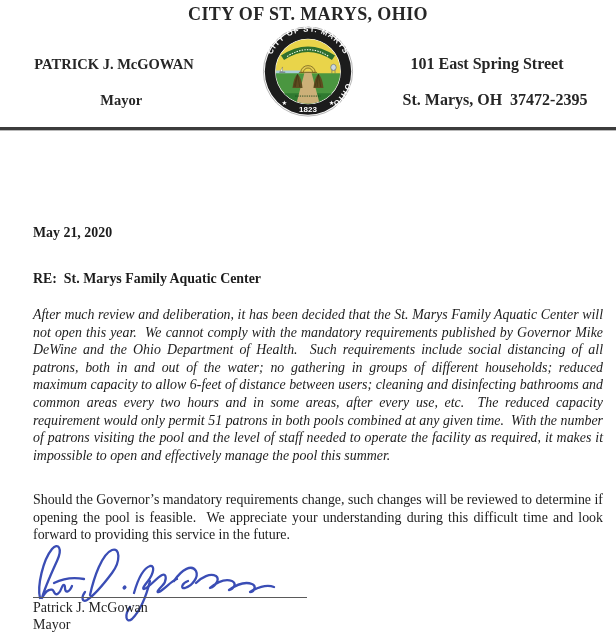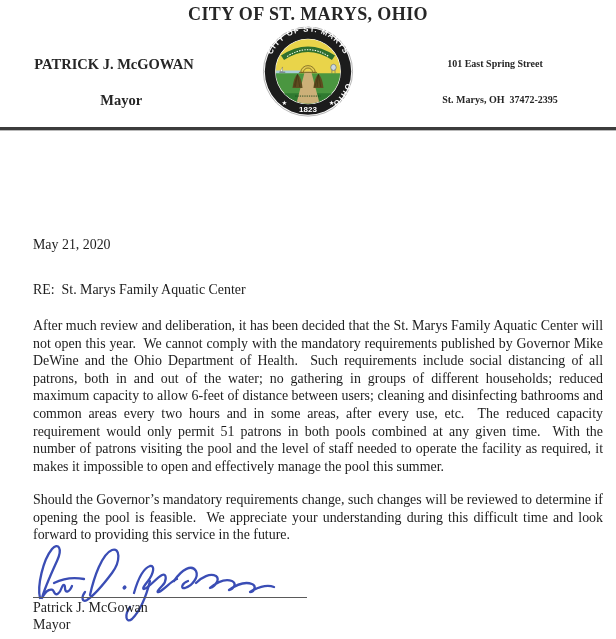--- a/index.html
+++ b/index.html
@@ -16,41 +16,41 @@
     position:absolute;top:4px;left:0;width:100%;
     text-align:center;font-weight:bold;font-size:18px;
     letter-spacing:.4px;color:#262626;
   }
   .lh-left{
     position:absolute;top:55px;left:16px;width:196px;
     text-align:center;font-weight:bold;font-size:14.5px;line-height:18px;
     color:#262626;white-space:pre-wrap;
   }
   .lh-right{
-    position:absolute;top:55px;right:0;width:242px;
-    text-align:center;font-weight:bold;font-size:10px;line-height:18px;
+    position:absolute;top:55px;right:8px;width:242px;
+    text-align:center;font-weight:bold;font-size:16px;line-height:18px;
     color:#262626;white-space:pre-wrap;
   }
   .seal{
     position:absolute;top:26px;left:50%;transform:translateX(-50%);
     width:91px;height:91px;
   }
   .rule{
     position:absolute;top:127px;left:0;width:616px;height:3px;
     background:#3c3c3c;border-bottom:1px solid #b9b9b9;
   }
   
   .bodytext{
     position:absolute;left:33px;width:570px;
     font-size:13.9px;line-height:17.6px;color:#1c1c1c;
     white-space:pre-wrap;
   }
-  .date{top:236px;}
-  .subject{top:281px;font-weight:normal;}
-  .para1{top:317px;text-align:justify;}
+  .date{top:224px;font-weight:bold;}
+  .subject{top:270px;font-weight:bold;}
+  .para1{top:306px;text-align:justify;font-style:italic;}
   .para2{top:491px;text-align:justify;}
   
   .sig-svg{
     position:absolute;left:24px;top:541px;width:260px;height:88px;
     pointer-events:none;
   }
   .sig-line{
     position:absolute;left:33px;top:597px;width:274px;height:1px;
     background:#5a5a5a;
   }

